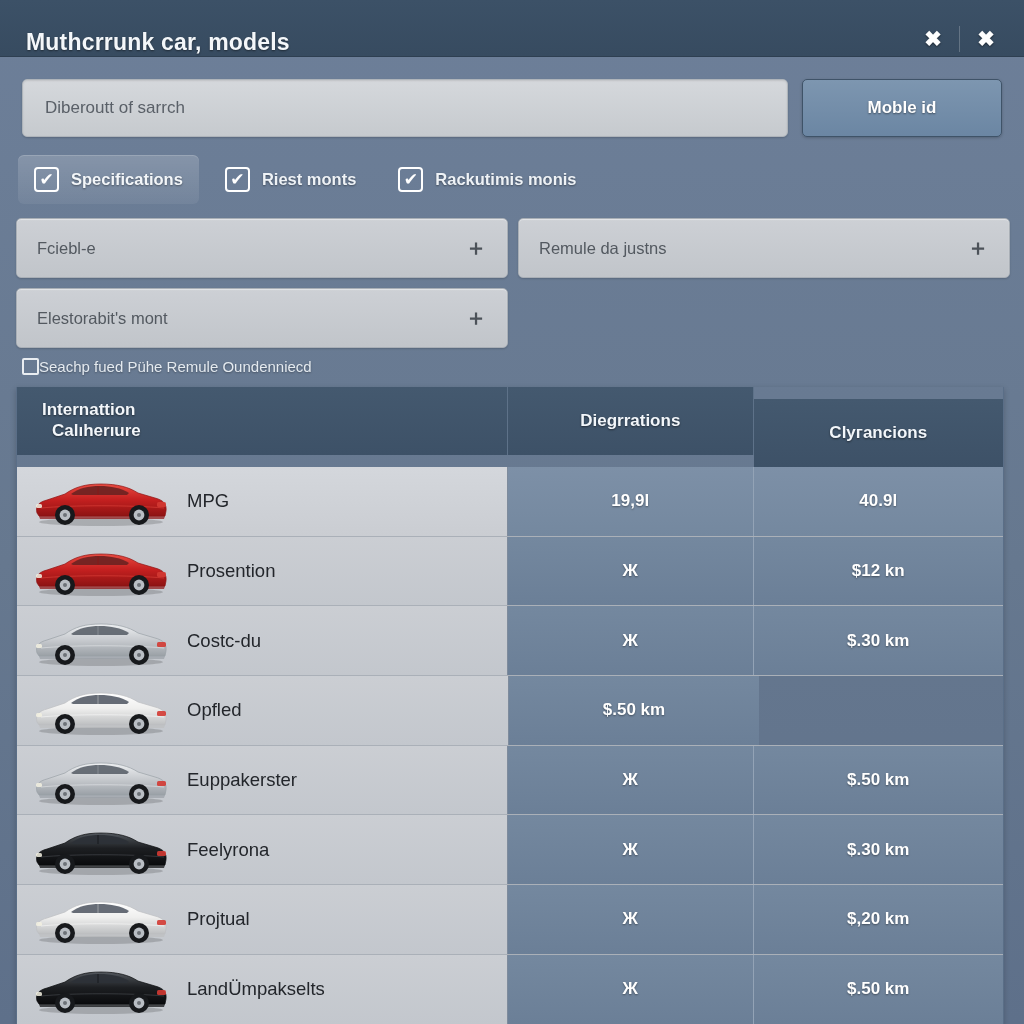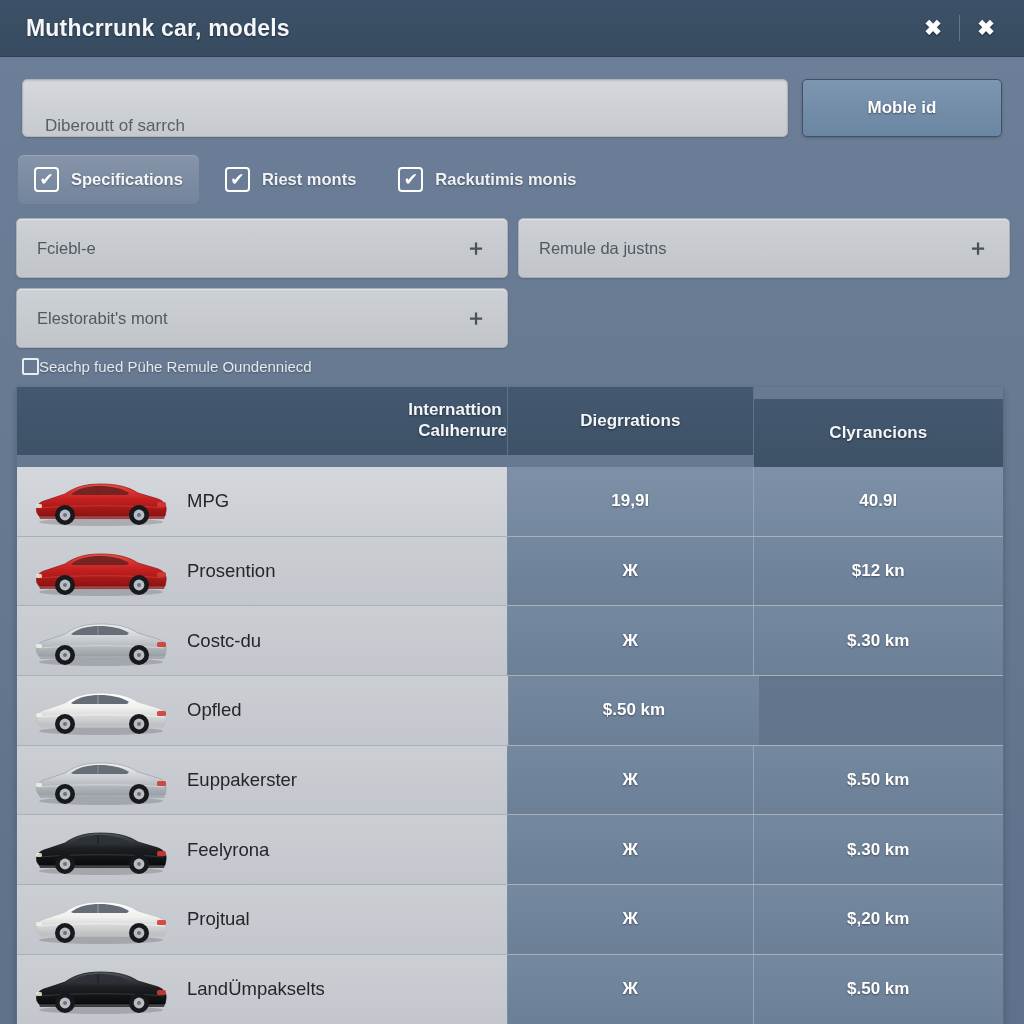--- a/index.html
+++ b/index.html
@@ -12,21 +12,21 @@
   .window {
     width: 1024px; height: 1024px;
     position: relative;
     background: linear-gradient(180deg, #6d7f99 0%, #66788f 55%, #5e708a 100%);
   }
 
   
   .titlebar {
     height: 57px;
     background: linear-gradient(180deg, #3c5167 0%, #374b60 100%);
-    display: flex; align-items: center;
+    display: flex; align-items: flex-end;
     padding: 0 20px 0 26px;
     border-bottom: 1px solid #2e3f51;
   }
   .title {
     color: #f4f7fa;
     font-size: 23px;
     font-weight: bold;
     letter-spacing: .2px;
     text-shadow: 0 1px 2px rgba(0,0,0,.45);
     flex: 1;
@@ -46,21 +46,21 @@
   .search-row {
     display: flex; align-items: center; gap: 14px;
     padding: 22px 22px 0 22px;
   }
   .search-input {
     flex: 1;
     height: 58px;
     background: linear-gradient(180deg, #d5d8dc 0%, #c6cace 100%);
     border: 1px solid #aeb4ba;
     border-radius: 5px;
-    display: flex; align-items: flex-end;
+    display: flex; align-items: center;
     padding: 0 22px;
     box-shadow: inset 0 1px 2px rgba(0,0,0,.10), 0 1px 2px rgba(0,0,0,.18);
   }
   .search-input span {
     color: #5a6068; font-size: 17px;
   }
   .apply-btn {
     width: 200px; height: 58px;
     background: linear-gradient(180deg, #7d96b0 0%, #6b86a3 100%);
     border: 1px solid #3f5368;
@@ -153,21 +153,21 @@
     background: linear-gradient(180deg, #44596f 0%, #3d5167 100%);
     color: #f2f6fa;
     font-size: 17px; font-weight: bold;
     text-shadow: 0 1px 2px rgba(0,0,0,.5);
     display: flex; align-items: center; justify-content: center;
     text-align: center;
     height: 68px;
     border-right: 1px solid #5e7289;
   }
   .th:last-child { border-right: none; }
-  .th-model { width: 492px; justify-content: flex-end; padding-left: 25px; text-align: left; }
+  .th-model { width: 492px; justify-content: flex-start; padding-left: 25px; text-align: left; }
   .th-model .two-line { display: flex; flex-direction: column; line-height: 1.22; }
   .th-model .two-line span:last-child { padding-left: 10px; }
   .th-c2 { width: 246px; }
   .th-c3 { width: 250px; margin-top: 12px; }
 
   .trow { display: flex; border-top: 1px solid #aab0b8; }
   .trow:first-of-type { border-top: none; }
   .cell-model {
     width: 492px;
     height: 68.7px;

